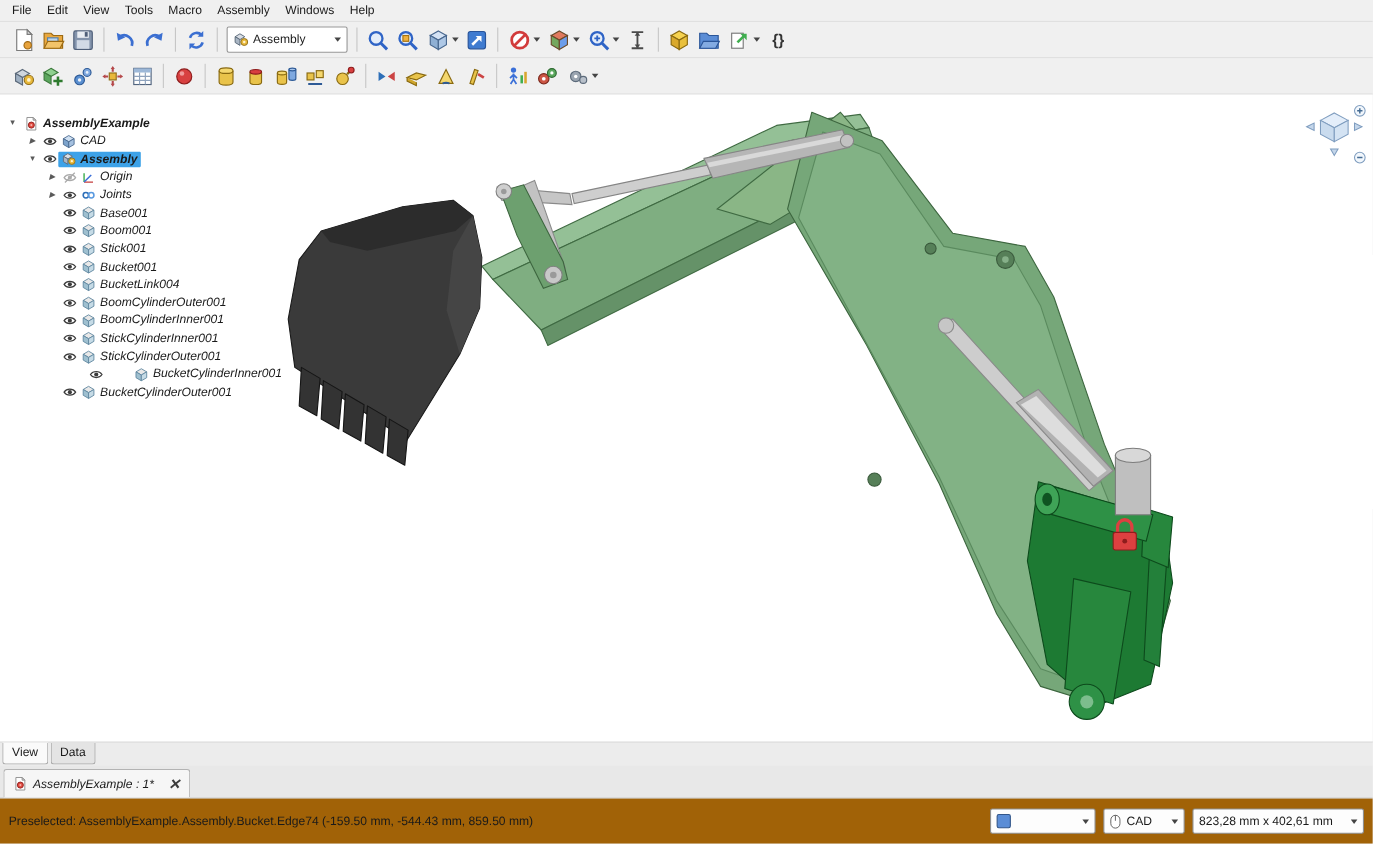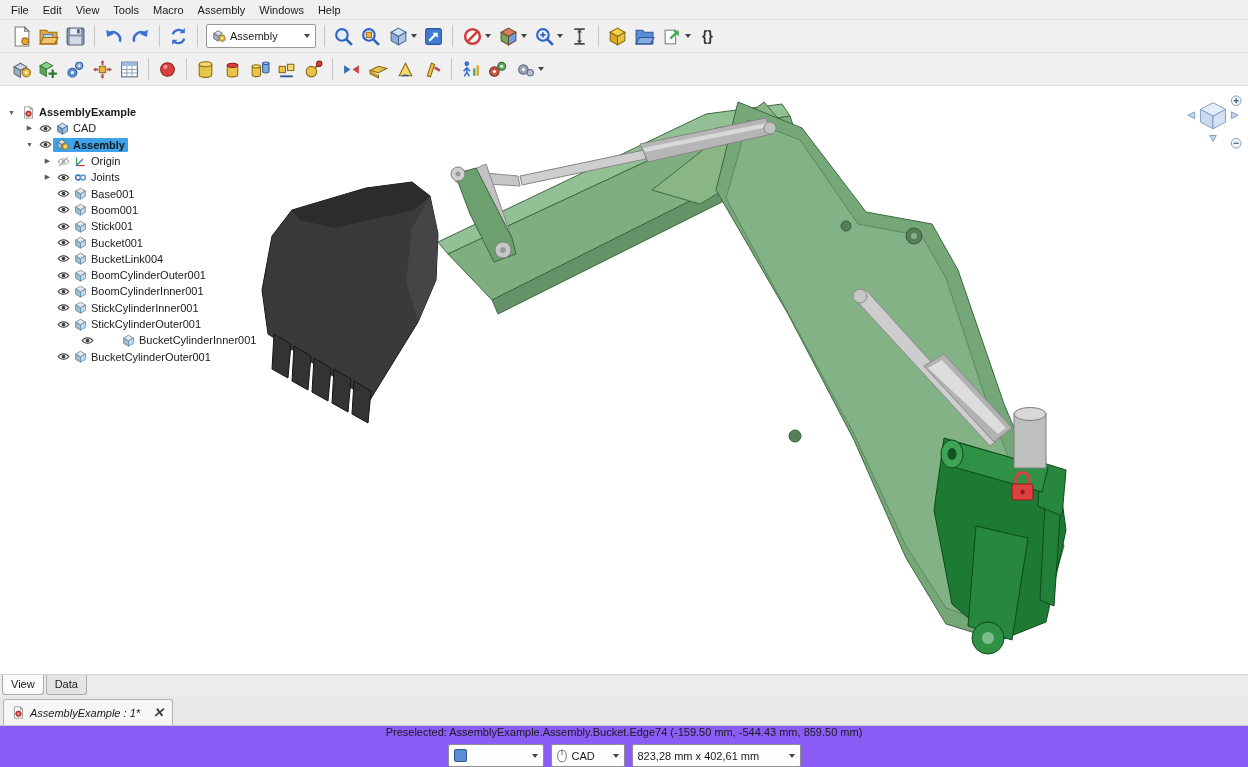--- a/index.html
+++ b/index.html
@@ -20,21 +20,21 @@
   .combo { display:inline-flex; align-items:center; gap:4px; height:24px; background:#fff;
            border:1px solid #979797; border-radius:2px; padding:0 5px; flex:none;}
   .combo .i16 { width:14px; height:14px; }
   .wb-combo { width:110px; margin:0 3px; }
   .wb-combo .lbl { flex:1; text-align:left; }
   .brace { font-size:14px; font-weight:bold; color:#333; }
 
   .i16 { width:13px; height:13px; display:block; }
 
   
-  .main { position:relative; height:588px; background:#ffffff; }
+  .main { position:relative; height:588px; background:#ffffff;font-style:italic; }
   svg.viewport { position:absolute; inset:0; display:block; }
 
   .navcube { position:absolute; top:8px; right:6px; width:58px; height:56px; }
 
   
   .tree { position:absolute; left:2px; top:18px; width:300px; }
   .tree-row { display:flex; align-items:center; height:16.3px; white-space:nowrap; }
   .tw { width:15px; text-align:center; font-size:7px; color:#5a5a5a; flex:none;}
   .ticon { width:16px; height:14px; display:flex; align-items:center; justify-content:center; flex:none;}
   .lbl-wrap { display:flex; align-items:center; padding:0 3px 0 1px; border-radius:1px;}
@@ -46,29 +46,29 @@
   .panel-tabs { height:22px; background:#ececec; display:flex; align-items:flex-start; padding-left:2px; border-top:1px solid #d6d6d6;}
   .ptab { padding:3px 8px 4px; border:1px solid #ababab; border-top:none; background:#e4e4e4; margin-right:2px; border-radius:0 0 3px 3px;}
   .ptab.active { background:#fafafa; }
 
   .doctab-bar { height:30px; background:#e8e8e8; border-bottom:1px solid #c9c9c9; display:flex; align-items:flex-end; padding-left:3px;}
   .doctab { display:flex; align-items:center; gap:5px; height:26px; padding:0 8px; background:#f6f6f6;
             border:1px solid #b3b3b3; border-bottom:none; border-radius:3px 3px 0 0;font-style:italic;}
   .closex { font-weight:bold; font-size:13px; color:#3c3c3c; margin-left:8px; line-height:1;}
 
   
-  .statusbar { height:41px; display:flex; align-items:center; background:#8b5cf6; padding:0 8px;flex-direction:column; }
+  .statusbar { height:41px; display:flex; align-items:center; background:#a16207; padding:0 8px; }
   .status-text { flex:1; }
   .status-right { display:flex; align-items:center; gap:7px; }
   .scombo { height:23px; display:inline-flex; align-items:center; gap:5px; background:#fdfdfd;
             border:1px solid #8f8f8f; border-radius:2px; padding:0 5px;}
   .blue-chip { width:13px; height:13px; background:#5b8dd6; border:1px solid #33568a; border-radius:2px; }
   .sc1 { width:96px; } .sc1 .caret { margin-left:auto; }
   .sc2 { width:74px; } .sc2 .caret { margin-left:auto; }
-  .sc3 { width:169px; } .sc3 .caret { margin-left:auto; }
+  .sc3 { width:156px; } .sc3 .caret { margin-left:auto; }
   .mouse { width:10px; height:14px; }
 </style>
 </head>
 <body>
 
 <svg width="0" height="0" style="position:absolute">
   <defs>
     <symbol id="sym-eye" viewBox="0 0 16 16">
         <path d="M1.5 8C4.5 3.5 11.5 3.5 14.5 8 11.5 12.5 4.5 12.5 1.5 8z" fill="#fff" stroke="#3c3c3c" stroke-width="1.3"></path>
         <circle cx="8" cy="8" r="2.3" fill="#3c3c3c"></circle>

